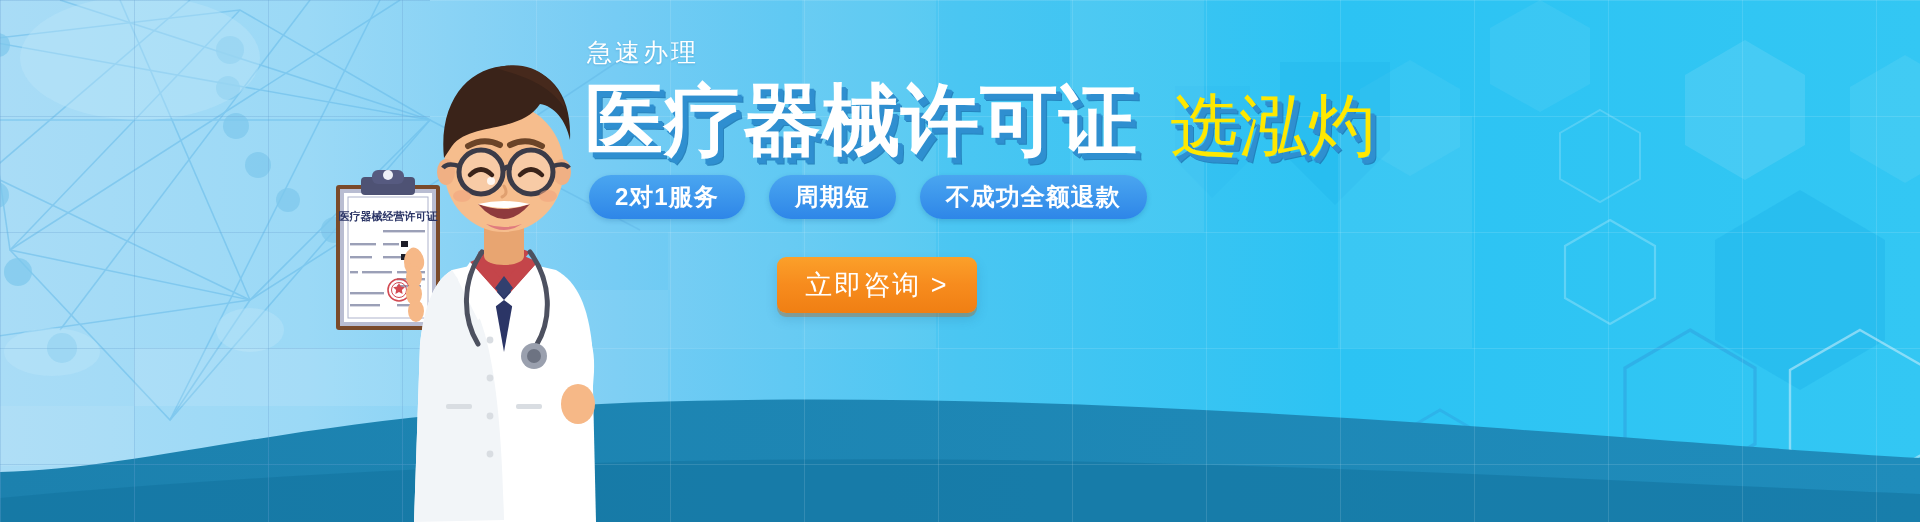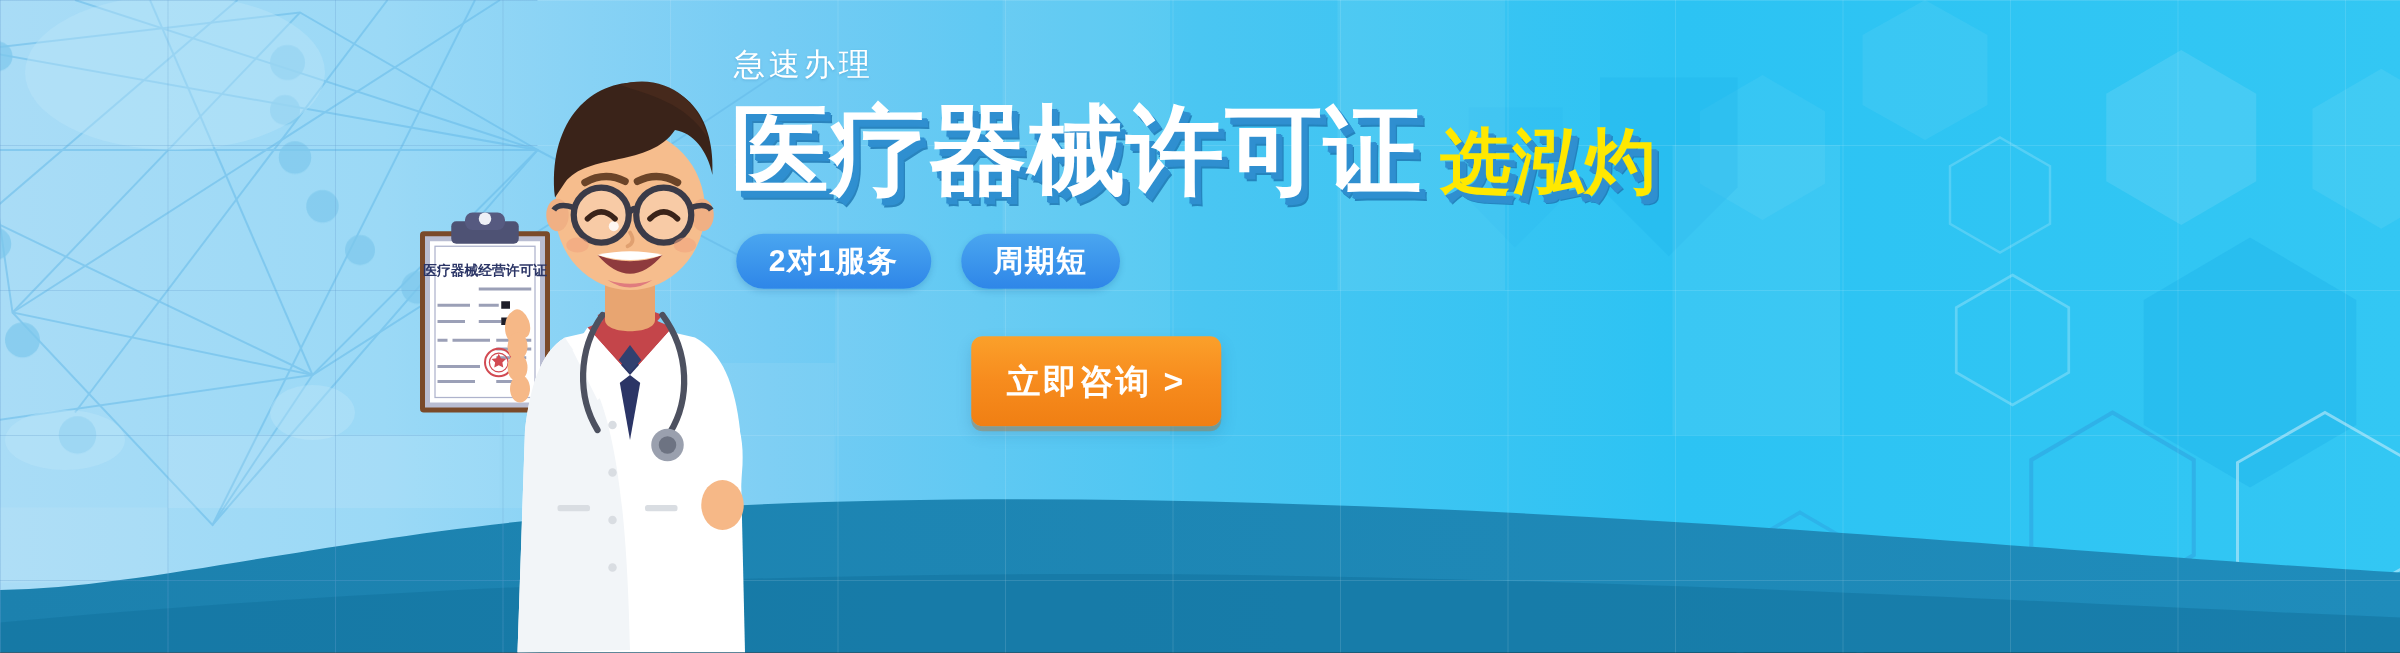--- a/index.html
+++ b/index.html
@@ -35,53 +35,53 @@
   .art{position:absolute;left:0;top:0;width:700px;height:522px;}
 
   
   .copy{position:absolute;left:585px;top:40px;width:760px;}
   .eyebrow{
     color:#ffffff;font-size:25px;line-height:1;letter-spacing:3px;
     font-weight:400;text-shadow:0 1px 2px rgba(20,90,150,.25);
     margin:0 0 16px 2px;
   }
   .headline{
-    display:flex;align-items:flex-end;gap:14px;margin:0;
+    display:flex;align-items:flex-end;gap:32px;margin:0;
     white-space:nowrap;line-height:1;
   }
   .hl-white{
     font-size:78px;font-weight:900;color:#ffffff;letter-spacing:1px;
     text-shadow:
       4px 5px 0 #2f8fd0,
       5px 6px 0 #2f8fd0,
       6px 7px 0 rgba(31,120,180,.85);
   }
   .hl-yellow{
-    font-size:57px;font-weight:700;color:#ffe800;letter-spacing:1px;
+    font-size:68px;font-weight:400;color:#ffe800;letter-spacing:1px;
     text-shadow:
       4px 5px 0 #2f8fd0,
       5px 6px 0 #2f8fd0,
       6px 7px 0 rgba(31,120,180,.85);
   }
-  .badges{display:flex;gap:24px;margin-top:28px;margin-left:4px;}
+  .badges{display:flex;gap:24px;margin-top:16px;margin-left:4px;}
   .badge{
     display:flex;align-items:center;justify-content:center;
     height:44px;padding:0 26px;border-radius:22px;
     background:linear-gradient(180deg,#4aa6f0 0%, #2e86e8 100%);
     color:#ffffff;font-size:24px;font-weight:700;letter-spacing:1px;
     box-shadow:0 2px 5px rgba(20,80,140,.22);
     white-space:nowrap;
   }
   .cta-wrap{margin-top:38px;margin-left:192px;}
   .cta{
     display:inline-flex;align-items:center;justify-content:center;
-    width:200px;height:72px;border:0;cursor:pointer;
+    width:200px;height:56px;border:0;cursor:pointer;
     border-radius:9px;
     background:linear-gradient(180deg,#fba02a 0%, #f78c1e 48%, #f07f13 100%);
-    color:#ffffff;font-size:27px;font-weight:700;letter-spacing:2px;
+    color:#ffffff;font-size:27px;font-weight:400;letter-spacing:2px;
     font-family:inherit;
     box-shadow:0 4px 0 rgba(200,100,8,.35), 0 6px 12px rgba(30,90,140,.2);
   }
 </style>
 </head>
 <body>
 
 <div class="banner">
 
   <div class="bg-layer">
@@ -316,20 +316,23 @@
       <span class="hl-yellow">选泓灼</span>
     </div>
 
     <div class="badges">
       <div class="badge">
         <span>2对1服务</span>
       </div>
       <div class="badge">
         <span>周期短</span>
       </div>
+      <div class="badge">
+        <span>不成功全额退款</span>
+      </div>
     </div>
 
     <div class="cta-wrap">
       <button class="cta">立即咨询 &gt;</button>
     </div>
   </div>
 
 </div>
 
 </body></html>

